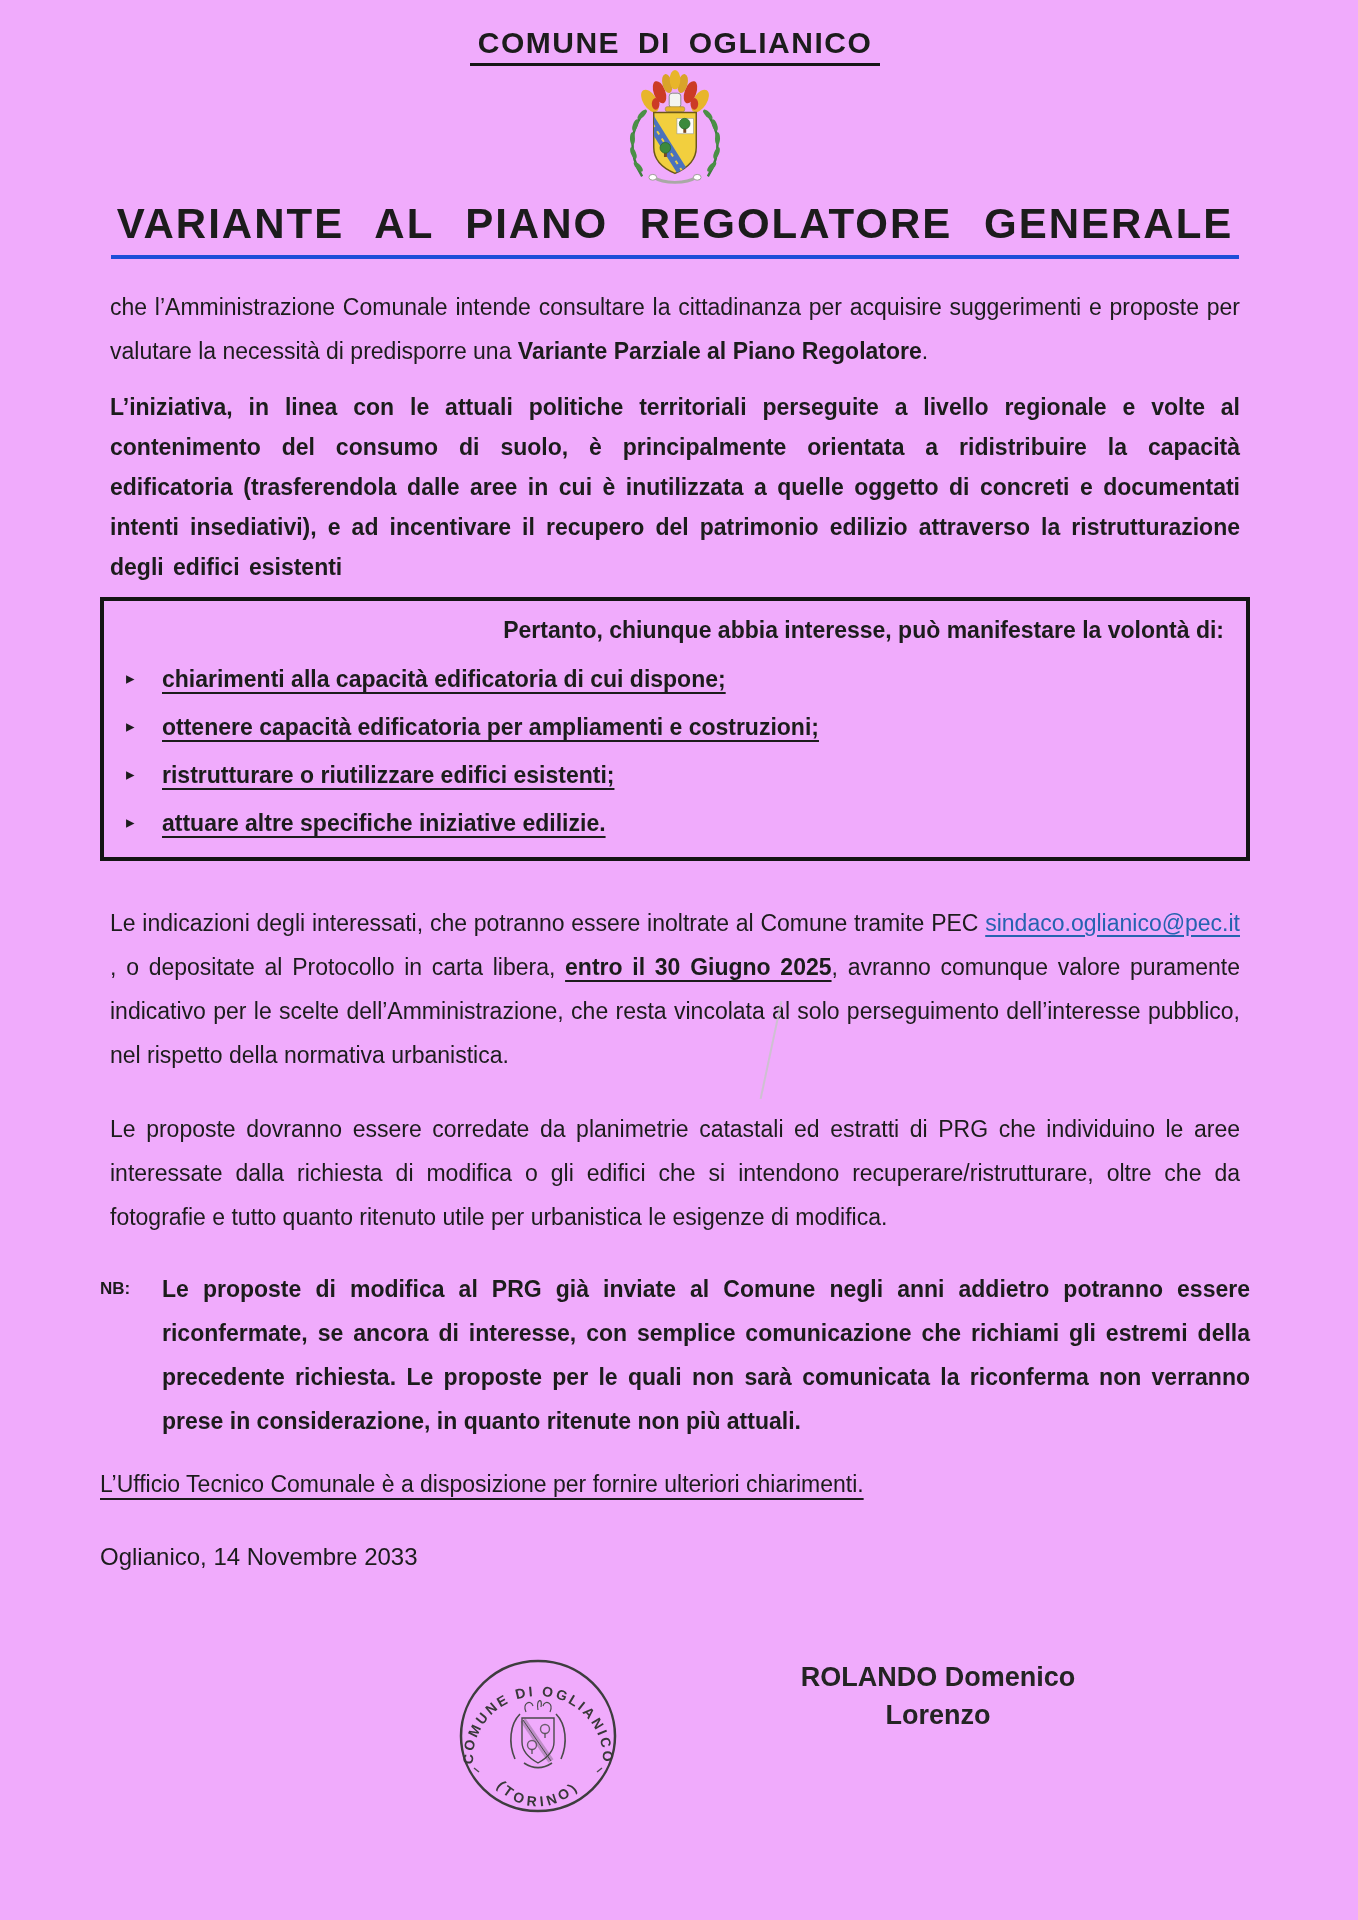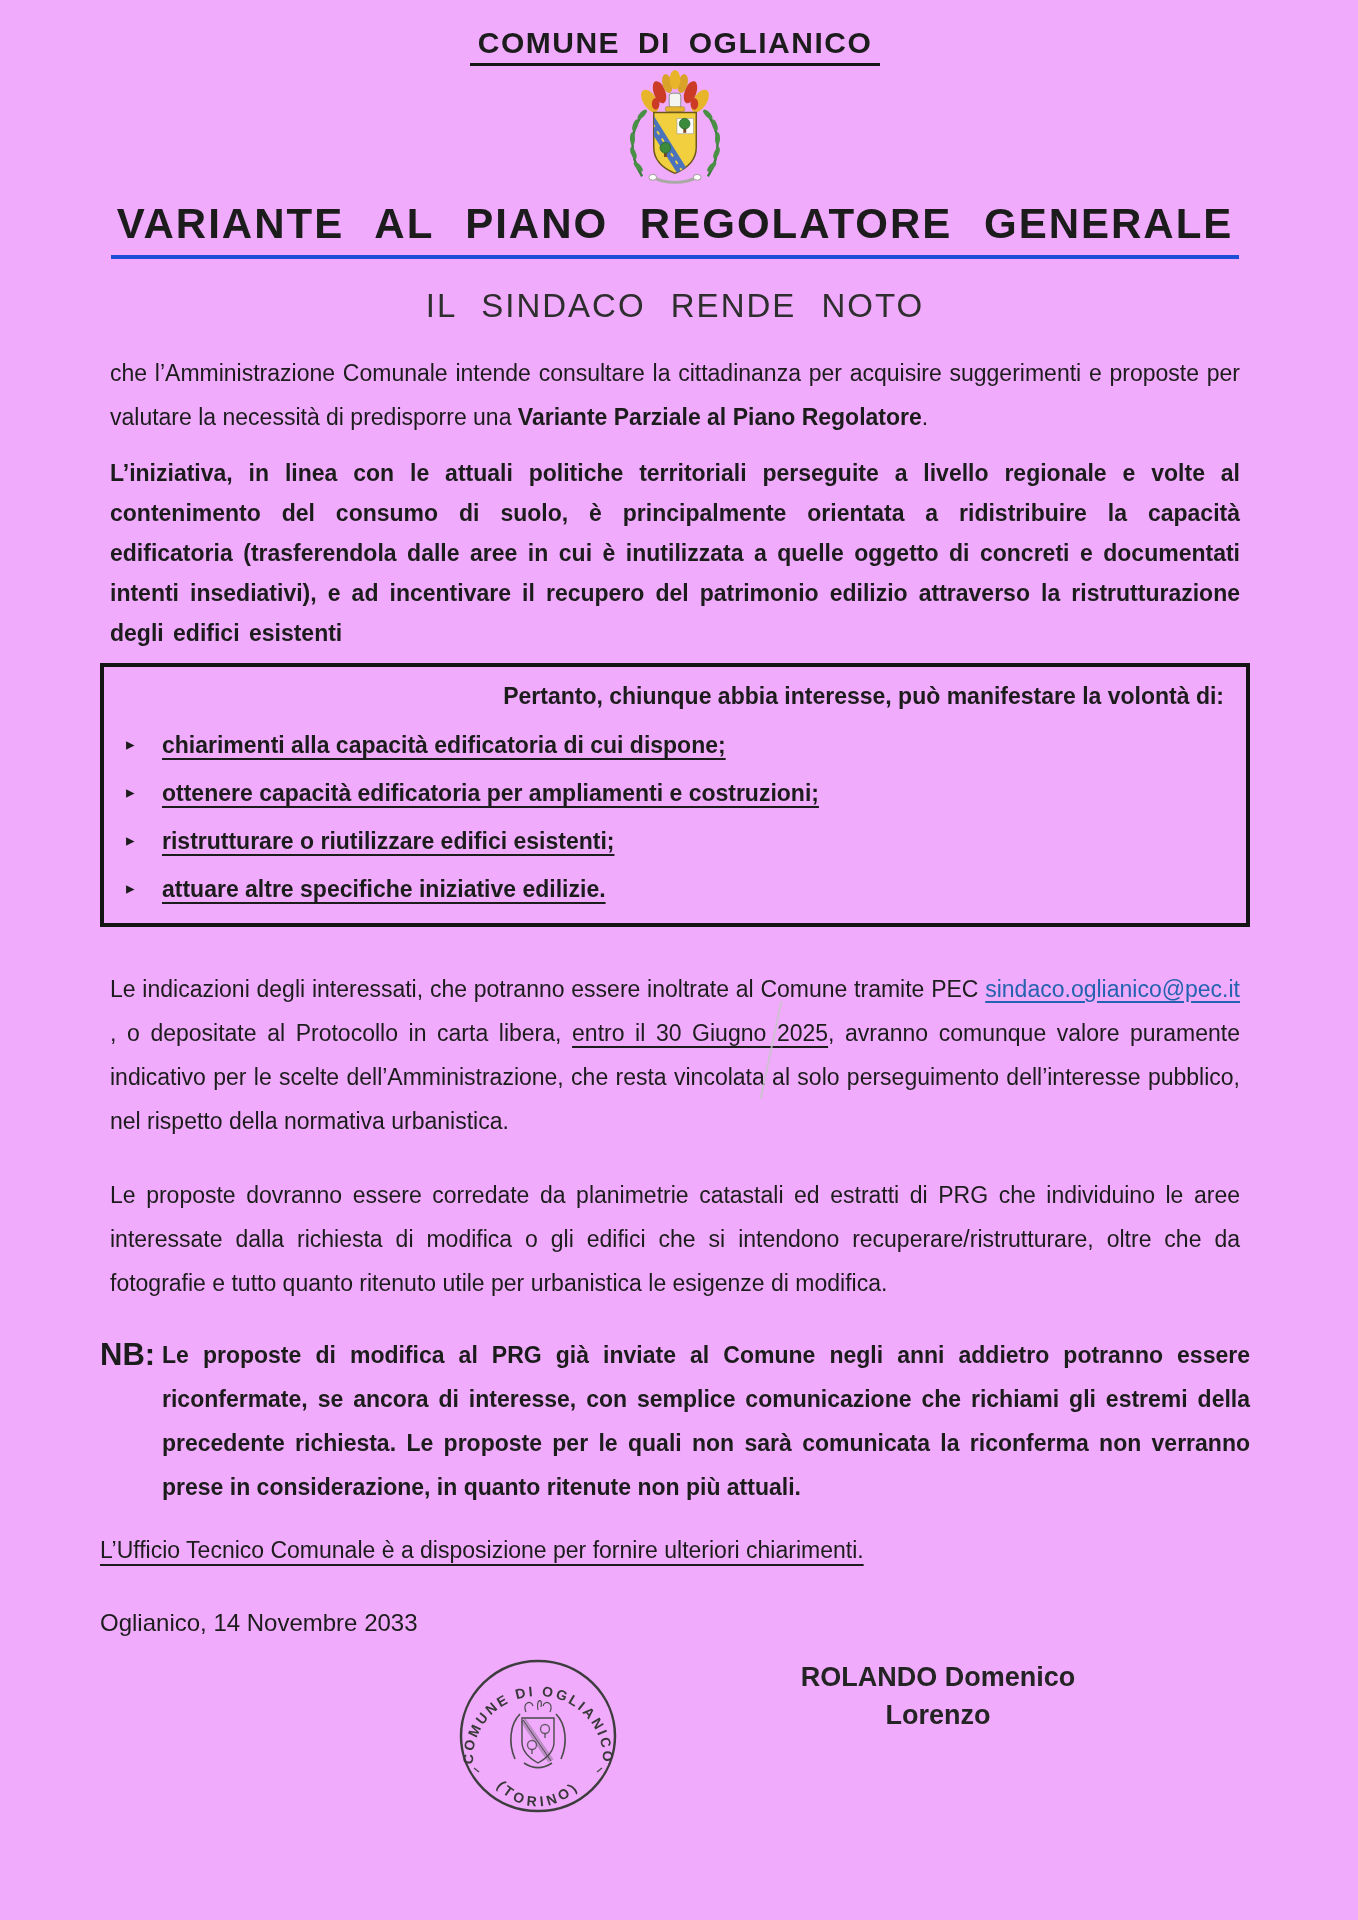--- a/index.html
+++ b/index.html
@@ -42,24 +42,24 @@
   .box-item .marker { flex:none; width:36px; font-size:17px; line-height:28px; padding-left:2px; }
   .box-item .itxt {
     font-weight:700; font-size:23px; line-height:28px;
     text-decoration:underline; text-decoration-thickness:2px; text-underline-offset:5px;
   }
 
   .p-ind  { margin-top:40px; }
   .p-prop { margin-top:30px; }
 
   .email { color:#2563b0; text-decoration:underline; text-underline-offset:4px; cursor:pointer; }
-  .deadline { font-weight:400; text-decoration:underline; text-decoration-thickness:2px; text-underline-offset:5px; }
+  .deadline { font-weight:700; text-decoration:underline; text-decoration-thickness:2px; text-underline-offset:5px; }
 
   .nb { margin-top:28px; display:flex; font-weight:700; }
-  .nb-label { flex:none; width:62px; font-size:31px; line-height:44px; }
+  .nb-label { flex:none; width:62px; font-size:17px; line-height:44px; }
   .nb-text  { flex:1; font-size:23px; line-height:44px; text-align:justify; }
 
   .office {
     margin-top:26px; font-size:23px; line-height:30px; text-align:left;
     text-decoration:underline; text-decoration-thickness:1.5px; text-underline-offset:6px;
   }
 
   .dateline { margin-top:44px; font-size:24px; text-align:left; }
 
   .stamp-wrap { position:absolute; left:448px; top:1652px; line-height:0; }
@@ -138,21 +138,20 @@
         <path d="M38 111 C48 118 72 118 82 111" fill="none" stroke="#a9a9a5" stroke-width="3"></path>
         <ellipse cx="37" cy="111" rx="4" ry="3" fill="#ffffff" stroke="#9a9a94" stroke-width="1"></ellipse>
         <ellipse cx="83" cy="111" rx="4" ry="3" fill="#ffffff" stroke="#9a9a94" stroke-width="1"></ellipse>
       </svg>
     </div>
 
     <div class="title-wrap">
       <span class="title">VARIANTE AL PIANO REGOLATORE GENERALE</span>
     </div>
 
-    <div class="subtitle">IL SINDACO RENDE NOTO</div>
 
     <p class="p-intro"><span>che l’Amministrazione Comunale intende consultare la cittadinanza per acquisire suggerimenti e proposte per valutare la necessità di predisporre una </span><b>Variante Parziale al Piano Regolatore</b><span>.</span></p>
 
     <p class="p-init">L’iniziativa, in linea con le attuali politiche territoriali perseguite a livello regionale e volte al contenimento del consumo di suolo, è principalmente orientata a ridistribuire la capacità edificatoria (trasferendola dalle aree in cui è inutilizzata a quelle oggetto di concreti e documentati intenti insediativi), e ad incentivare il recupero del patrimonio edilizio attraverso la ristrutturazione degli edifici esistenti</p>
 
     <div class="notice-box">
       <div class="box-lead">Pertanto, chiunque abbia interesse, può manifestare la volontà di:</div>
       <div class="box-item">
         <span class="marker">▸</span>
         <span class="itxt">chiarimenti alla capacità edificatoria di cui dispone;</span>

